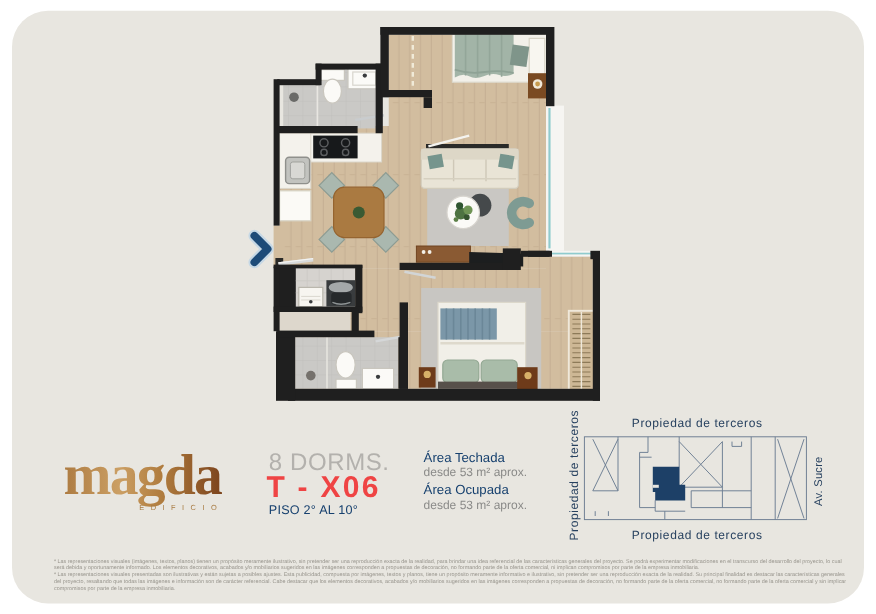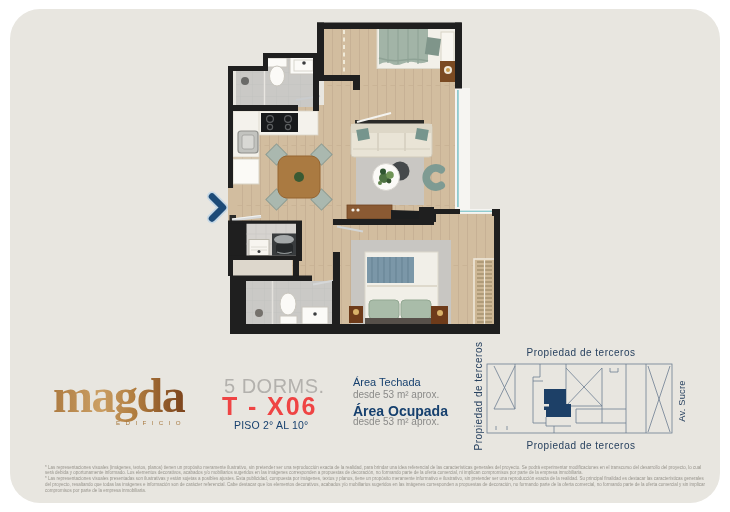--- a/index.html
+++ b/index.html
@@ -212,25 +212,25 @@
       <stop offset="0" stop-color="#ad7b41"></stop>
       <stop offset="0.35" stop-color="#cb9f64"></stop>
       <stop offset="0.62" stop-color="#b07c3e"></stop>
       <stop offset="1" stop-color="#7b431c"></stop>
     </linearGradient>
   </defs>
   <text x="13" y="51.5" font-family="Liberation Serif" font-weight="bold" font-size="48" letter-spacing="-1.5" fill="url(#gold)">magda</text>
   <text x="76" y="65" font-family="Liberation Sans" font-size="6.2" letter-spacing="5.4" fill="#a87b42">EDIFICIO</text>
 </svg>
 
-<div class="abs" style="left:224px;top:374.5px;font-size:20px;letter-spacing:0.5px;color:#b3b1ad;">5 DORMS.</div>
+<div class="abs" style="left:224px;top:374.5px;font-size:20px;letter-spacing:0.5px;color:#b3b1ad;">8 DORMS.</div>
 <div class="abs" style="left:222px;top:391.5px;font-size:25px;font-weight:bold;letter-spacing:1.9px;color:#ef4444;">T - X06</div>
-<div class="abs" style="left:224px;top:419px;font-size:10.5px;letter-spacing:0.2px;color:#16406e;margin-left:10px;">PISO 2° AL 10°</div>
+<div class="abs" style="left:224px;top:419px;font-size:10.5px;letter-spacing:0.2px;color:#16406e;">PISO 2° AL 10°</div>
 
 <div class="abs" style="left:353px;top:375.5px;font-size:11px;font-weight:normal;color:#16406e;">Área Techada</div>
 <div class="abs" style="left:353px;top:388.5px;font-size:10px;color:#8a8a88;">desde 53 m² aprox.</div>
-<div class="abs" style="left:353px;top:402.5px;font-size:14px;font-weight:bold;color:#16406e;">Área Ocupada</div>
+<div class="abs" style="left:353px;top:402.5px;font-size:11px;font-weight:normal;color:#16406e;">Área Ocupada</div>
 <div class="abs" style="left:353px;top:415.5px;font-size:10px;color:#8a8a88;">desde 53 m² aprox.</div>
 
 <div class="abs" style="left:45px;top:464.5px;width:662px;font-size:4.5px;line-height:5.8px;color:#97948c;">
 * Las representaciones visuales (imágenes, textos, planos) tienen un propósito meramente ilustrativo, sin pretender ser una reproducción exacta de la realidad, para brindar una idea referencial de las características generales del proyecto. Se podrá experimentar modificaciones en el transcurso del desarrollo del proyecto, lo cual será debida y oportunamente informado. Los elementos decorativos, acabados y/o mobiliarios sugeridos en las imágenes corresponden a propuestas de decoración, no formando parte de la oferta comercial, ni implican compromisos por parte de la empresa inmobiliaria.<br>
 * Las representaciones visuales presentadas son ilustrativas y están sujetas a posibles ajustes. Esta publicidad, compuesta por imágenes, textos y planos, tiene un propósito meramente informativo e ilustrativo, sin pretender ser una reproducción exacta de la realidad. Su principal finalidad es destacar las características generales del proyecto, resaltando que todas las imágenes e información son de carácter referencial. Cabe destacar que los elementos decorativos, acabados y/o mobiliarios sugeridos en las imágenes corresponden a propuestas de decoración, no formando parte de la oferta comercial, no formando parte de la oferta comercial y sin implicar compromisos por parte de la empresa inmobiliaria.
 </div>
 
 </body></html>

